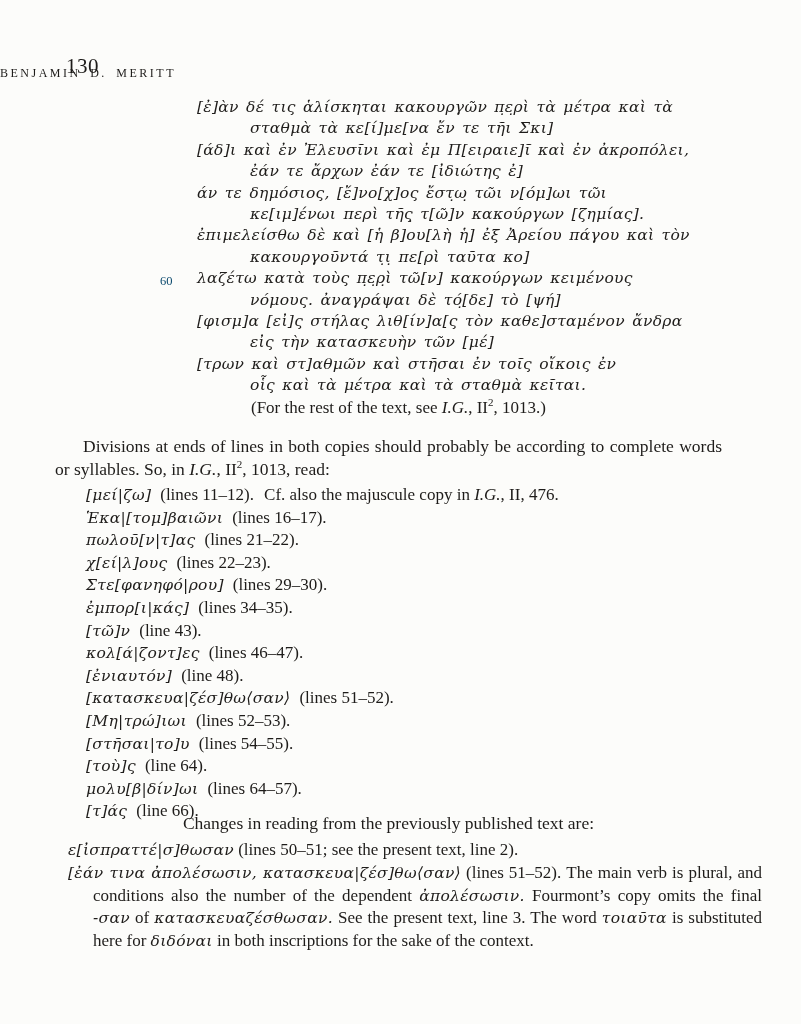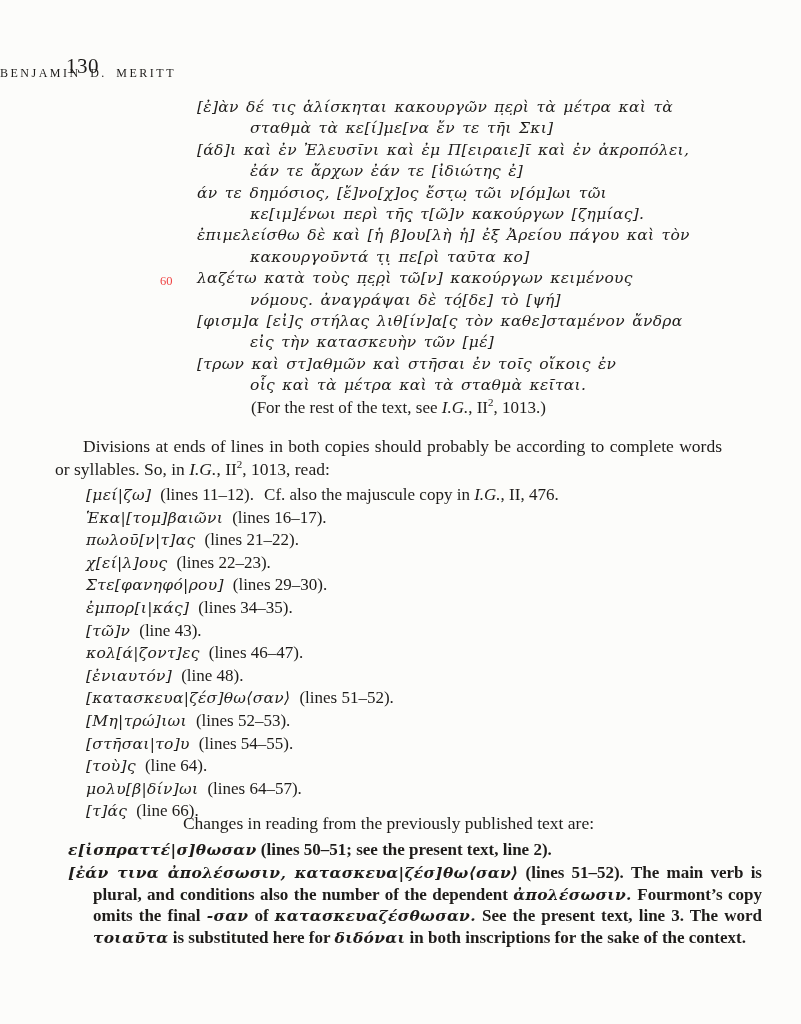--- a/index.html
+++ b/index.html
@@ -23,39 +23,39 @@
     line-height:21.4px;
     white-space:nowrap;
     letter-spacing:.3px;
     word-spacing:2px;
     position:relative;
   }
   .gline.ind{padding-left:53px;}
   .lineno{
     position:absolute;left:-37px;top:3px;
     font-family:"Liberation Serif", serif;
-    font-style:normal;font-size:12.5px;color:#ef4444;letter-spacing:0;
+    font-style:normal;font-size:12.5px;color:#0c4a6e;letter-spacing:0;
   }
   .closing-note{left:251px;top:397px;font-size:17.5px;}
   
   .para{left:55px;width:667px;font-size:17.5px;line-height:23px;text-align:justify;}
   .divisions-para{top:435px;text-indent:28px;}
   .readings-list{left:86px;top:484px;width:660px;}
   .reading-row{line-height:21.6px;white-space:nowrap;font-size:17px;}
   .gk{
     font-family:"DejaVu Serif", serif;
     font-style:italic;font-size:15.5px;letter-spacing:.3px;
   }
   .rom{font-family:"Liberation Serif", serif;font-size:17px;}
   .reading-row .ref{margin-left:9px;}
   .reading-row .note-pre{margin-left:10px;text-align:right;}
   .ig{font-style:italic;}
   sup{font-size:11px;line-height:0;}
   .changes-intro{top:812px;line-height:22px;text-align:center;}
-  .change-entry{left:68px;width:669px;font-size:17px;line-height:21.7px;text-align:justify;font-weight:bold;}
+  .change-entry{left:68px;width:669px;font-size:17px;line-height:21.7px;text-align:justify;}
   .entry1{top:839px;text-align:left;white-space:nowrap;}
   .entry2{top:862px;padding-left:25px;text-indent:-25px;}
 </style>
 </head>
 <body>
 
 <div class="abs page-number">130</div>
 <div class="abs running-head">BENJAMIN D. MERITT</div>
 
 <div class="abs greek-quote">

